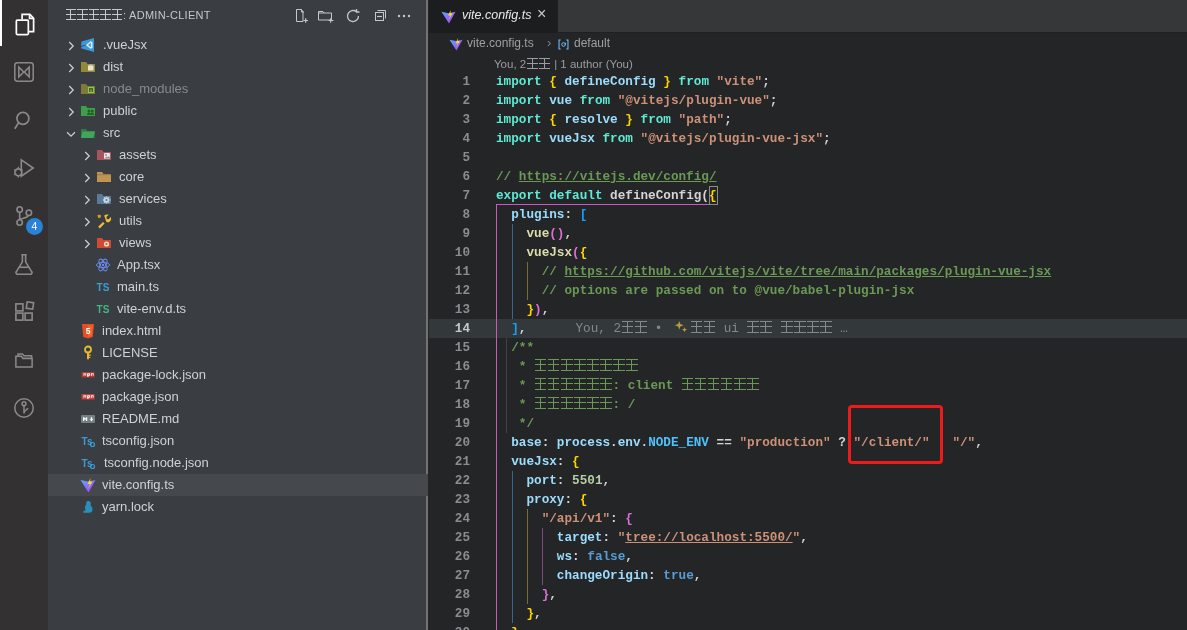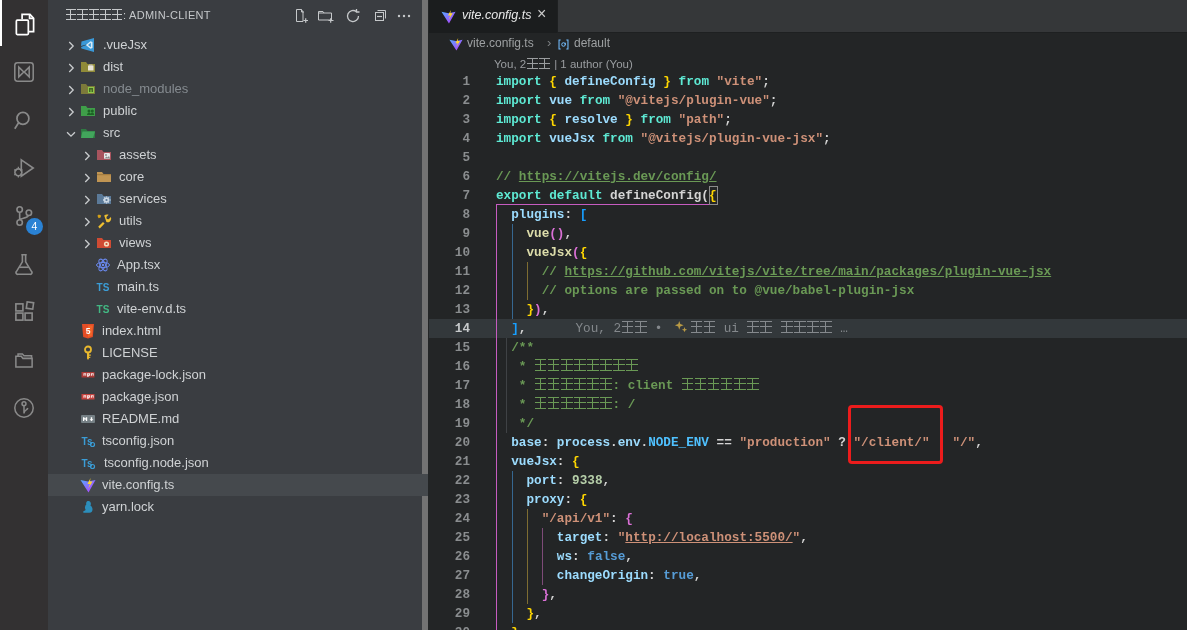--- a/index.html
+++ b/index.html
@@ -1,17 +1,17 @@
 <!DOCTYPE html>
 <html><head><meta charset="utf-8"><style>
 *{margin:0;padding:0;box-sizing:border-box}
 html,body{width:1187px;height:630px;overflow:hidden;background:#232526;font-family:"Liberation Sans",sans-serif}
 #abar{position:absolute;left:0;top:0;width:48px;height:630px;background:#333132}
 .aic{position:absolute;left:0;width:48px;height:48px;display:flex;align-items:center;justify-content:center}
-#sbar{position:absolute;left:48px;top:0;width:380px;height:630px;background:#3a3d41;border-right:6px solid #737373}
+#sbar{position:absolute;left:48px;top:0;width:380px;height:630px;background:#3a3d41;border-right:2px solid #737373}
 #shead{position:absolute;left:17px;top:9px;font-size:11px;color:#c5c8ca;letter-spacing:.3px}
 .shic{position:absolute;top:8px;width:16px;height:16px}
 .row{position:absolute;left:0;width:380px;height:22px;font-size:13px;color:#cfd2d4}
 .row .lb{position:absolute;top:3px}
 .row svg.chev{position:absolute;top:5px}
 .ficon{position:absolute;top:3px;width:16px;height:16px}
 #editor{position:absolute;left:429px;top:0;width:758px;height:630px;background:#232526}
 #tabbar{position:absolute;left:0;top:0;width:758px;height:33px;background:#353739;border-bottom:1px solid #1e2021}
 #tab{position:absolute;left:0;top:0;width:129px;height:33px;background:#1b1d1e;border-right:1px solid #1e2021}
 #tab .tt{position:absolute;left:33px;top:8px;font-style:italic;font-size:12.5px;color:#e8e8e8}
@@ -431,24 +431,24 @@
   <span class="bu">]</span><span class="w">,</span><span class="blame" style="margin-left:49px">You, 2<i class="cj y16"></i><i class="cj y16"></i> <span style="letter-spacing:2px">•</span> <svg width="14" height="14" viewBox="0 0 16 16" style="vertical-align:-2px;margin:0 2px">
               <path fill="#b99a45" d="M6 1l1.2 3.6L11 6 7.2 7.4 6 11 4.8 7.4 1 6l3.8-1.4zM12 8l.8 2.4L15 11l-2.2.9L12 14l-.8-2.1L9 11l2.2-.6z"></path>
             </svg><i class="cj y16"></i><i class="cj y16"></i> ui <i class="cj y16"></i><i class="cj y16"></i> <i class="cj y16"></i><i class="cj y16"></i><i class="cj y16"></i><i class="cj y16"></i> …</span>
   <span class="c">/**</span>
    <span class="c">* <i class="cj g16"></i><i class="cj g16"></i><i class="cj g16"></i><i class="cj g16"></i><i class="cj g16"></i><i class="cj g16"></i><i class="cj g16"></i><i class="cj g16"></i></span>
    <span class="c">* <i class="cj g16"></i><i class="cj g16"></i><i class="cj g16"></i><i class="cj g16"></i><i class="cj g16"></i><i class="cj g16"></i>: client <i class="cj g16"></i><i class="cj g16"></i><i class="cj g16"></i><i class="cj g16"></i><i class="cj g16"></i><i class="cj g16"></i></span>
    <span class="c">* <i class="cj g16"></i><i class="cj g16"></i><i class="cj g16"></i><i class="cj g16"></i><i class="cj g16"></i><i class="cj g16"></i>: /</span>
    <span class="c">*/</span>
   <span class="v">base</span><span class="w">:</span> <span class="v">process</span><span class="w">.</span><span class="v">env</span><span class="w">.</span><span class="cst">NODE_ENV</span> <span class="w">==</span> <span class="s">"production"</span> <span class="w">?</span> <span class="s">"/client/"</span> <span class="w">:</span> <span class="s">"/"</span><span class="w">,</span>
   <span class="v">vueJsx</span><span class="w">:</span> <span class="bg">{</span>
-    <span class="v">port</span><span class="w">:</span> <span class="n">9338</span><span class="w">,</span>
+    <span class="v">port</span><span class="w">:</span> <span class="n">5501</span><span class="w">,</span>
     <span class="v">proxy</span><span class="w">:</span> <span class="bg">{</span>
       <span class="s">"/api/v1"</span><span class="w">:</span> <span class="bp">{</span>
-        <span class="v">target</span><span class="w">:</span> <span class="s">"<span class="u">http://localhost:5500/</span>"</span><span class="w">,</span>
+        <span class="v">target</span><span class="w">:</span> <span class="s">"<span class="u">tree://localhost:5500/</span>"</span><span class="w">,</span>
         <span class="v">ws</span><span class="w">:</span> <span class="bb">false</span><span class="w">,</span>
         <span class="v">changeOrigin</span><span class="w">:</span> <span class="bb">true</span><span class="w">,</span>
       <span class="bp">}</span><span class="w">,</span>
     <span class="bg">}</span><span class="w">,</span>
   <span class="bg">}</span><span class="w">,</span></pre>
       </div>
   </div>
 </div>
 <div id="redbox"></div>
 

